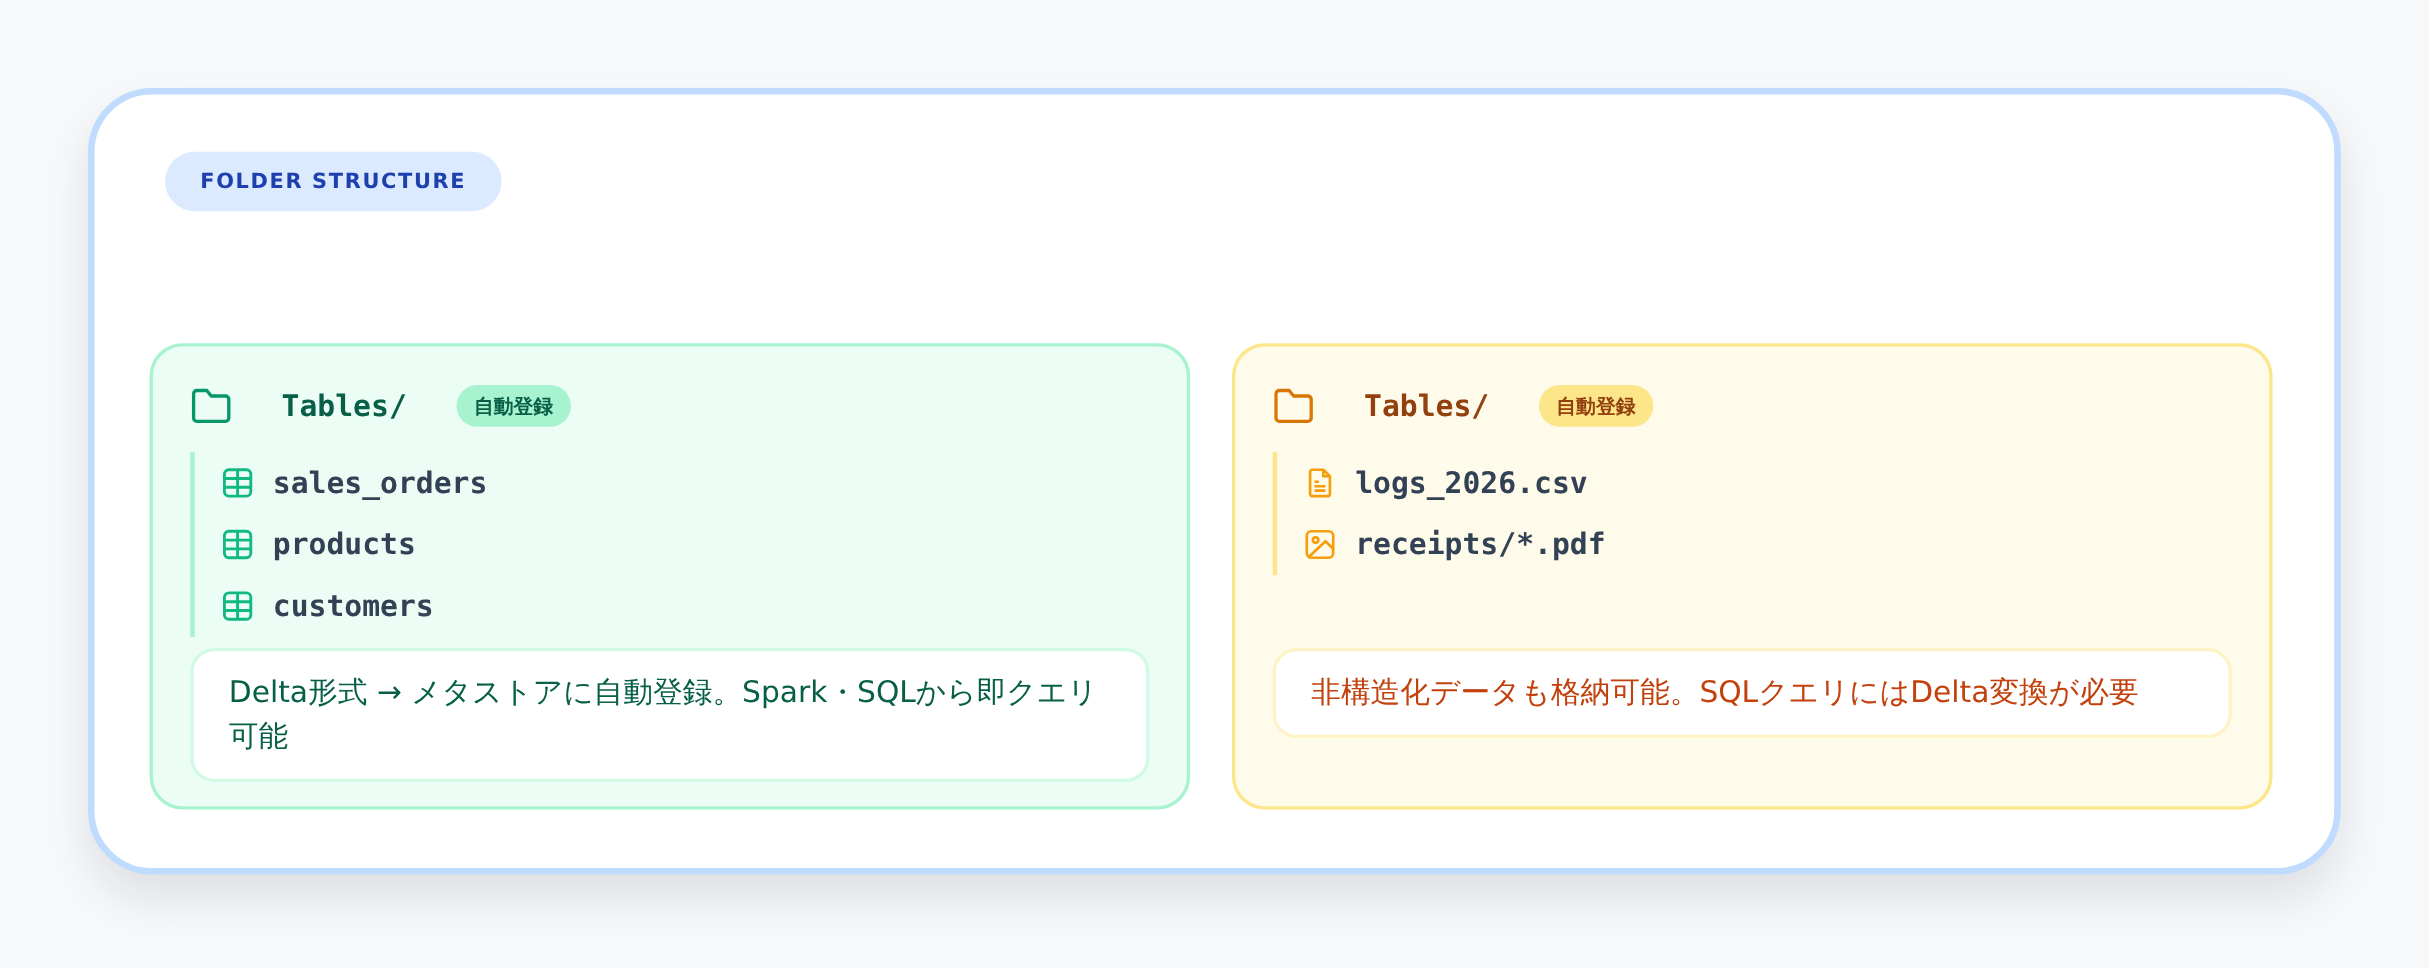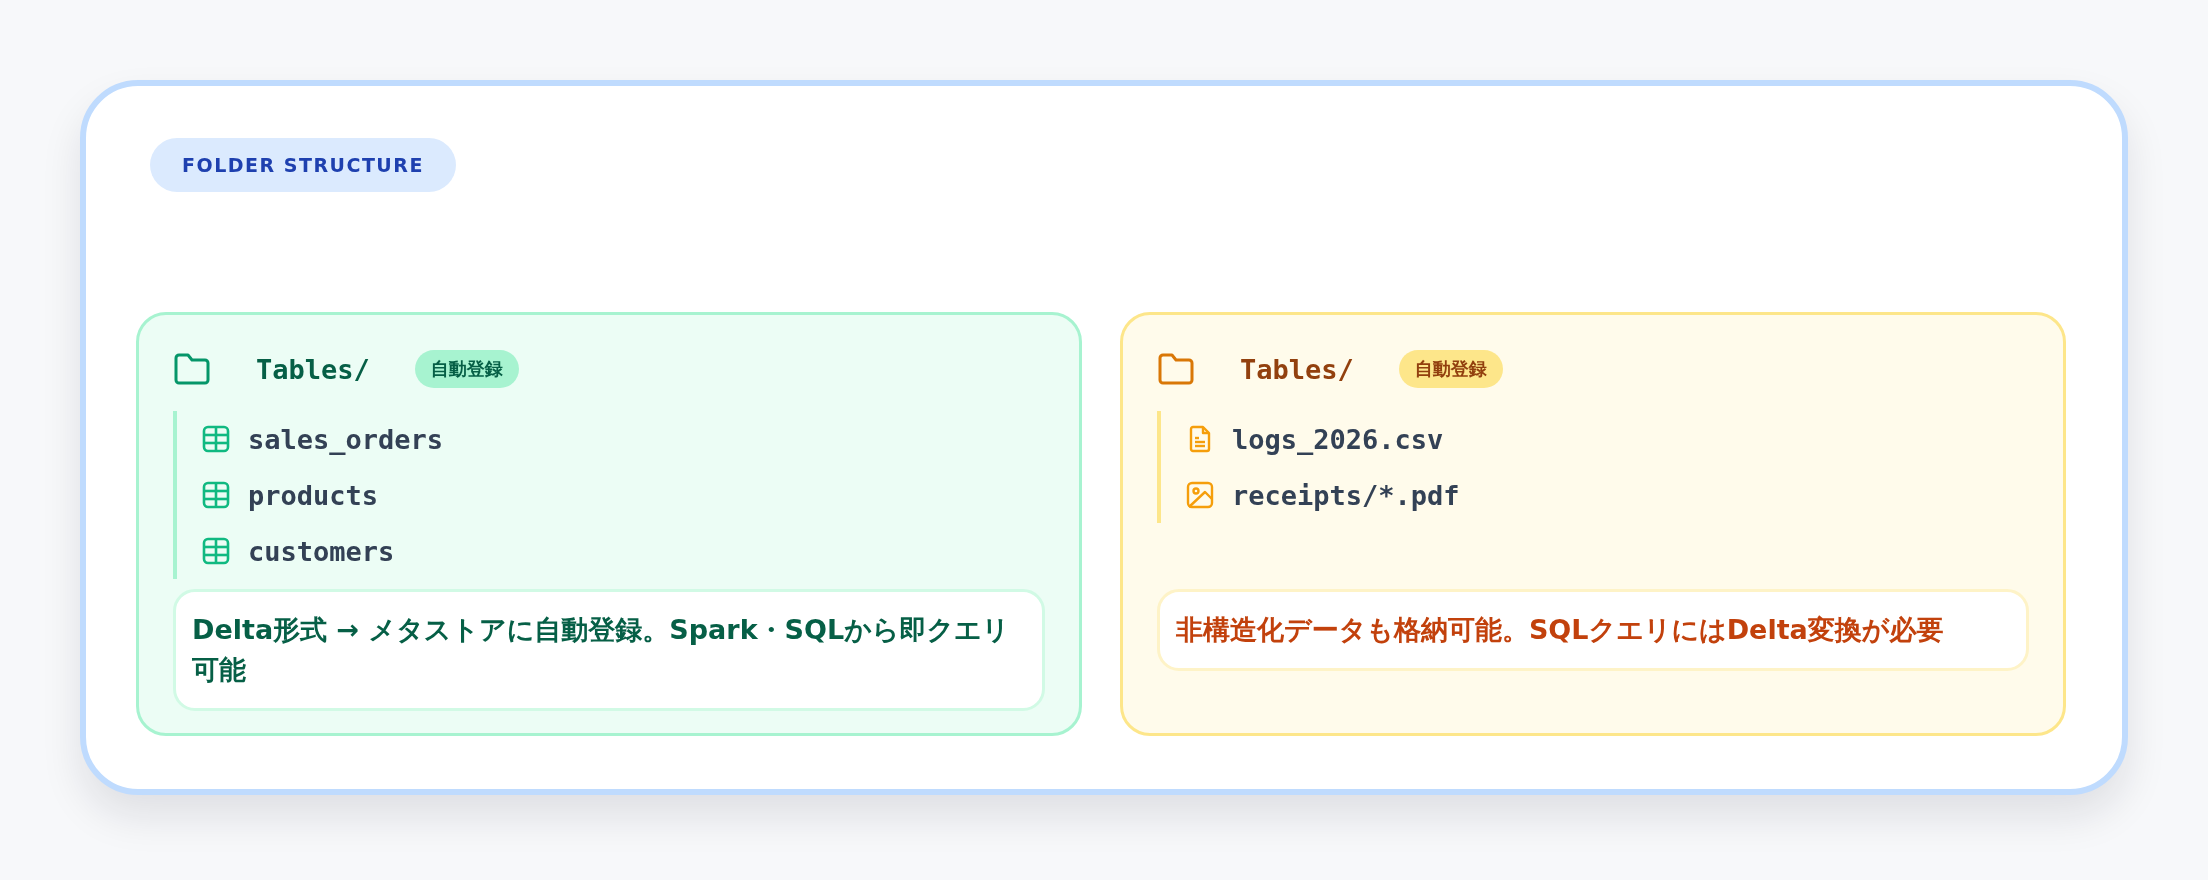--- a/index.html
+++ b/index.html
@@ -66,22 +66,22 @@
     height: 56px; display: flex; align-items: center;
   }
   .item svg { width: 28px; height: 28px; margin-right: 18px; }
   .item span {
     font-family: "DejaVu Sans Mono", "Liberation Mono", monospace;
     font-weight: bold; font-size: 27px; color: #334155;
   }
   .note {
     position: absolute; left: 34px; right: 34px; top: 274px;
     background: #ffffff; border: 3px solid; border-radius: 22px;
-    padding: 18px 16px; box-sizing: border-box;
-    font-size: 27px; font-weight: bold; line-height: 40px;
+    padding: 18px 32px; box-sizing: border-box;
+    font-size: 27px; font-weight: normal; line-height: 40px;
   }
   .green .note { border-color: #d1fae5; color: #065f46; }
   .amber .note { border-color: #fef3c7; color: #c2410c; }
 </style>
 </head>
 <body>
 
 <div class="card">
   <div class="pill">
     <span>FOLDER STRUCTURE</span>

